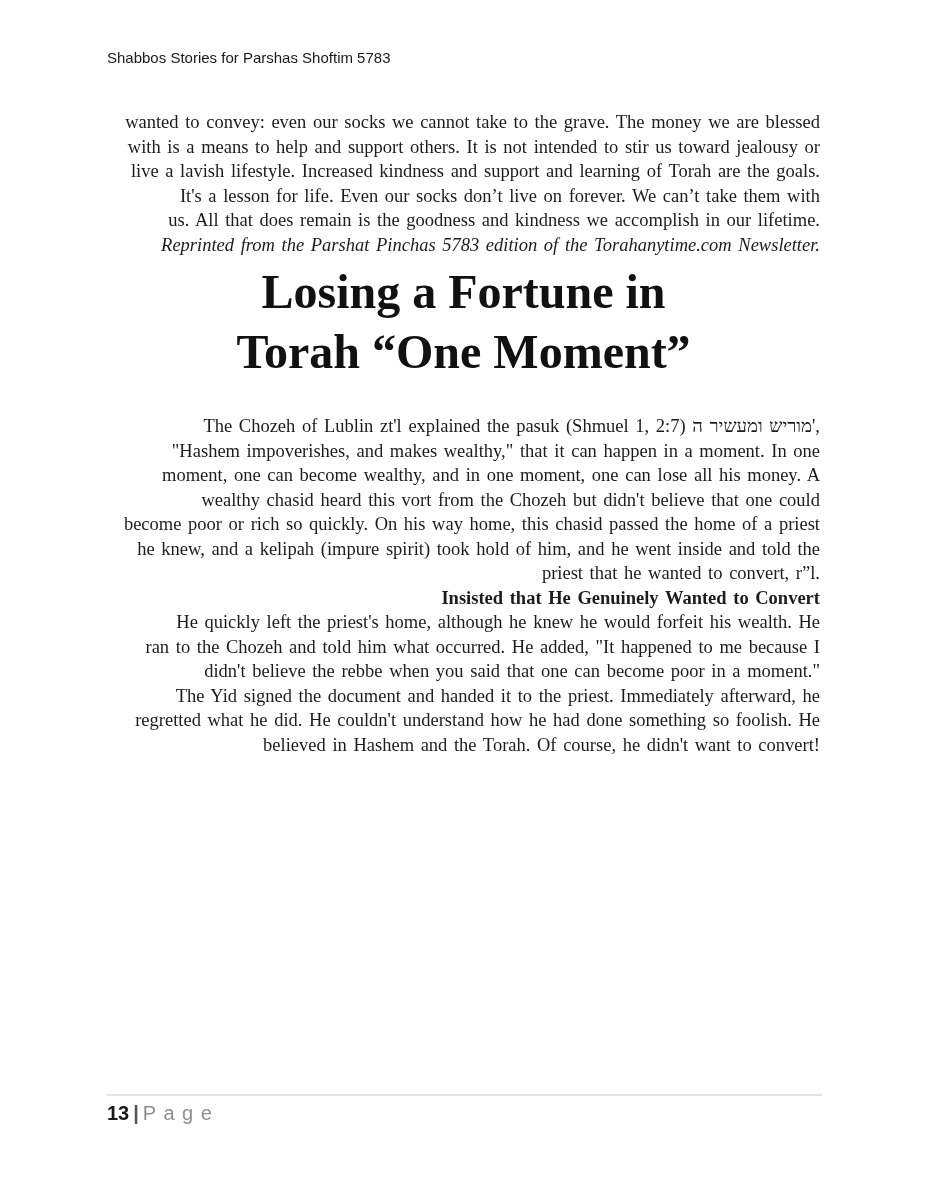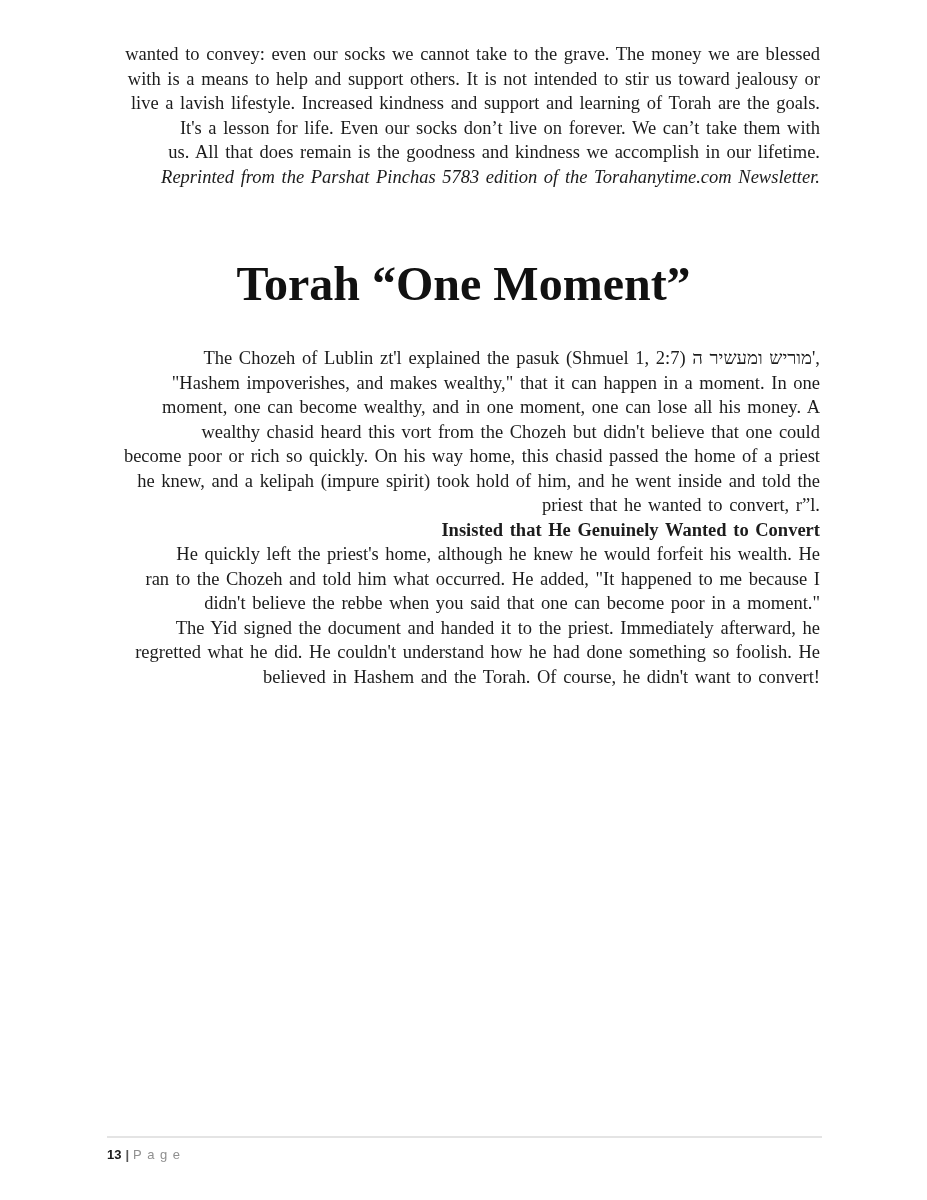--- a/index.html
+++ b/index.html
@@ -58,44 +58,47 @@
     text-indent: 0;
   }
   .doc-footer {
     position: absolute;
     left: 107px;
     right: 105px;
     top: 1094px;
     border-top: 2px solid #e4e4e4;
     padding-top: 8px;
     font-family: "Liberation Sans", "DejaVu Sans", sans-serif;
-    font-size: 13px;
+    font-size: 20px;
     line-height: 18px;
     text-align: left;
   }
   .page-number { font-weight: bold; color: #1a1a1a; }
   .footer-sep { color: #555555; font-weight: bold; padding: 0 4px; }
   .page-label { color: #8f8f8f; letter-spacing: 1px; }
 </style>
 </head>
 <body>
 
 <div class="page">
 
+  <div class="doc-header">
+    <span>Shabbos Stories for Parshas Shoftim 5783</span>
+  </div>
 
   <div class="doc-body">
 
     <p>wanted to convey: even our socks we cannot take to the grave. The money we are blessed with is a means to help and support others. It is not intended to stir us toward jealousy or live a lavish lifestyle. Increased kindness and support and learning of Torah are the goals.</p>
 
     <p class="indent">It's a lesson for life. Even our socks don’t live on forever. We can’t take them with us. All that does remain is the goodness and kindness we accomplish in our lifetime.</p>
 
     <p class="reprint">Reprinted from the Parshat Pinchas 5783 edition of the Torahanytime.com Newsletter.</p>
 
     <h1 class="story-title">
-      <br>
+      <span>Losing a Fortune in</span><br>
       <span>Torah “One Moment”</span>
     </h1>
 
     <p class="indent after-title">The Chozeh of Lublin zt'l explained the pasuk (Shmuel 1, 2:7) מוריש ומעשיר ה', "Hashem impoverishes, and makes wealthy," that it can happen in a moment. In one moment, one can become wealthy, and in one moment, one can lose all his money. A</p>
 
     <p class="indent">wealthy chasid heard this vort from the Chozeh but didn't believe that one could become poor or rich so quickly. On his way home, this chasid passed the home of a priest he knew, and a kelipah (impure spirit) took hold of him, and he went inside and told the priest that he wanted to convert, r”l.</p>
 
 
     <p class="subheading">Insisted that He Genuinely Wanted to Convert</p>
 

